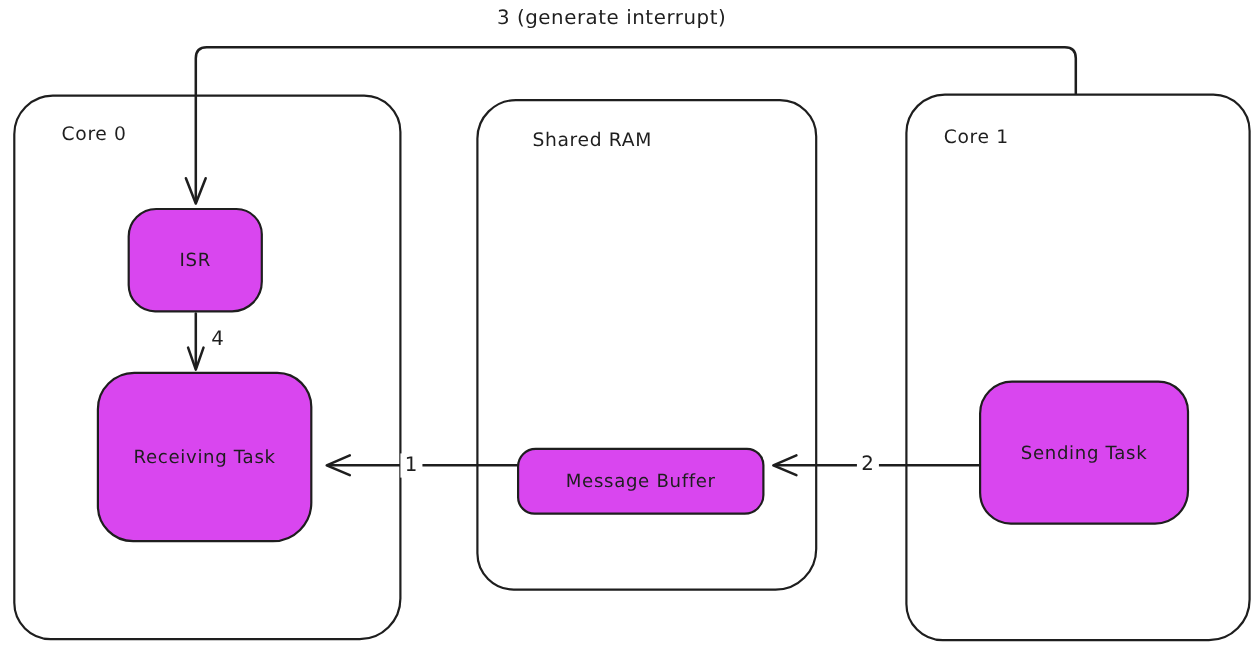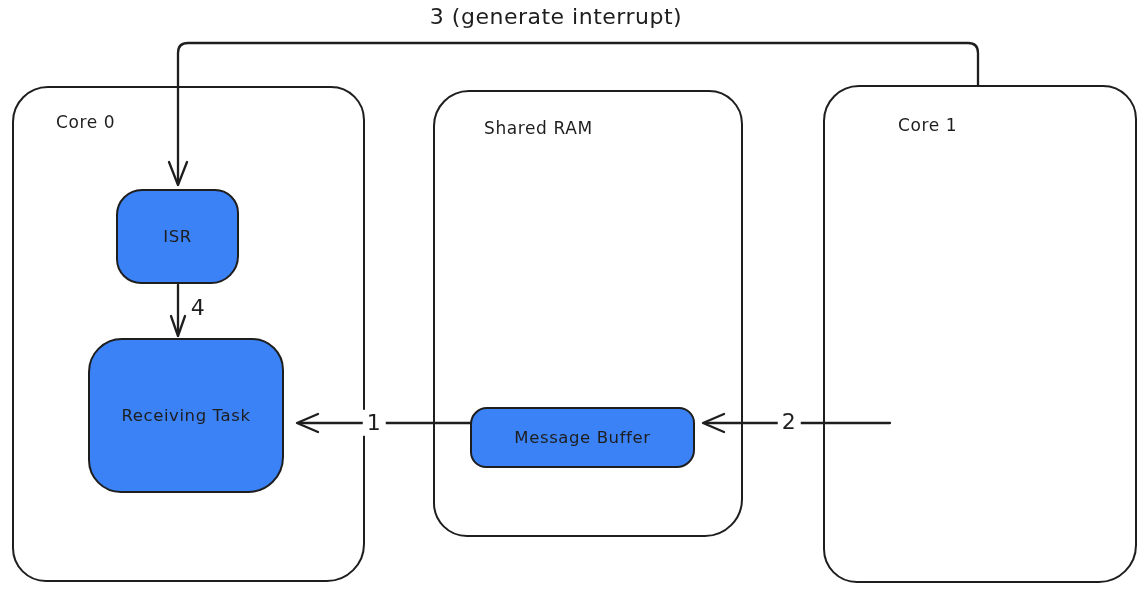--- a/index.html
+++ b/index.html
@@ -21,59 +21,59 @@
   }
   .container-label {
     position: absolute;
     font-size: 17px;
     letter-spacing: 0.6px;
     white-space: nowrap;
   }
   .node-box {
     position: absolute;
     border: 2.2px solid #1e1e1e;
-    background: #3b82f6;
+    background: #d946ef;
     box-sizing: border-box;
     display: flex;
     align-items: center;
     justify-content: center;
     font-size: 16.5px;
     letter-spacing: 0.6px;
     white-space: nowrap;
   }
   #node-isr            { left: 116px; top: 189px; width: 123px; height: 95px;  border-radius: 26px 24px 28px 25px; }
   #node-receiving-task { left: 88px;  top: 338px; width: 196px; height: 155px; border-radius: 34px 32px 36px 33px; }
   #node-message-buffer { left: 470px; top: 392px; width: 225px; height: 61px;  border-radius: 17px 16px 18px 16px; margin-top: 15px; }
   #node-sending-task   { left: 890px; top: 346px; width: 191px; height: 131px; border-radius: 30px 28px 31px 29px; }
 
   #container-core0      { left: 12px;  top: 86px; width: 353px; height: 496px; padding-left: 40px; }
   #container-shared-ram { left: 433px; top: 90px; width: 310px; height: 447px; }
   #container-core1      { left: 823px; top: 85px; width: 314px; height: 498px; }
 
   #label-core0      { left: 42px;  top: 24px; }
   #label-shared-ram { left: 49px;  top: 26px; }
-  #label-core1      { left: 33px;  top: 28px; margin-left: 40px; }
+  #label-core1      { left: 33px;  top: 28px; }
 
   .arrows-layer {
     position: absolute;
     left: 0; top: 0;
     width: 1143px; height: 594px;
     pointer-events: none;
   }
   .arrows-layer path, .arrows-layer polyline, .arrows-layer line {
     stroke: #1e1e1e;
     stroke-width: 2.3;
     fill: none;
     stroke-linecap: round;
     stroke-linejoin: round;
   }
   .edge-label {
     position: absolute;
     transform: translate(-50%, -50%);
-    font-size: 22px;
+    font-size: 18px;
     letter-spacing: 0.5px;
     background: #ffffff;
     padding: 0 4px;
     white-space: nowrap;
     line-height: 1.2;
   }
   #edge-label-3 { background: transparent; }
 </style>
 </head>
 <body>
@@ -92,20 +92,23 @@
 
   <div class="node-box" id="node-isr">
     <span>ISR</span>
   </div>
   <div class="node-box" id="node-receiving-task">
     <span>Receiving Task</span>
   </div>
   <div class="node-box" id="node-message-buffer">
     <span>Message Buffer</span>
   </div>
+  <div class="node-box" id="node-sending-task">
+    <span>Sending Task</span>
+  </div>
 
   <svg class="arrows-layer" viewBox="0 0 1143 594">
 
     <line x1="470" y1="423" x2="299" y2="423"></line>
     <polyline points="318,414 297,423 318,432"></polyline>
 
     <line x1="890" y1="423" x2="705" y2="423"></line>
     <polyline points="724,414 703,423 724,432"></polyline>
 
     <path d="M 978 85 L 978 53 Q 978 43 968 43 L 188 43 Q 178 43 178 53 L 178 183"></path>

